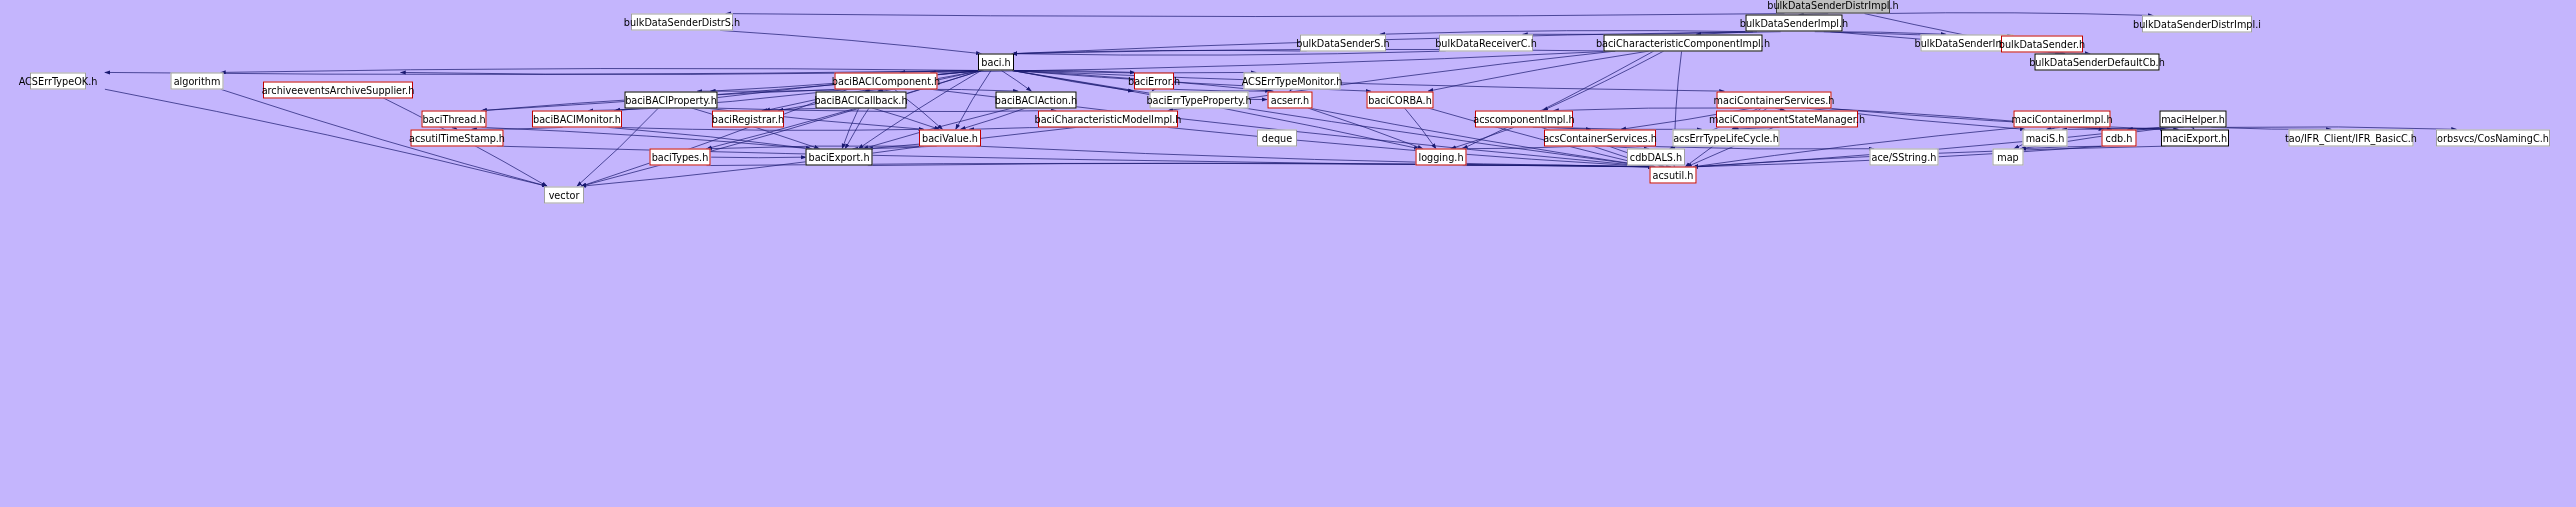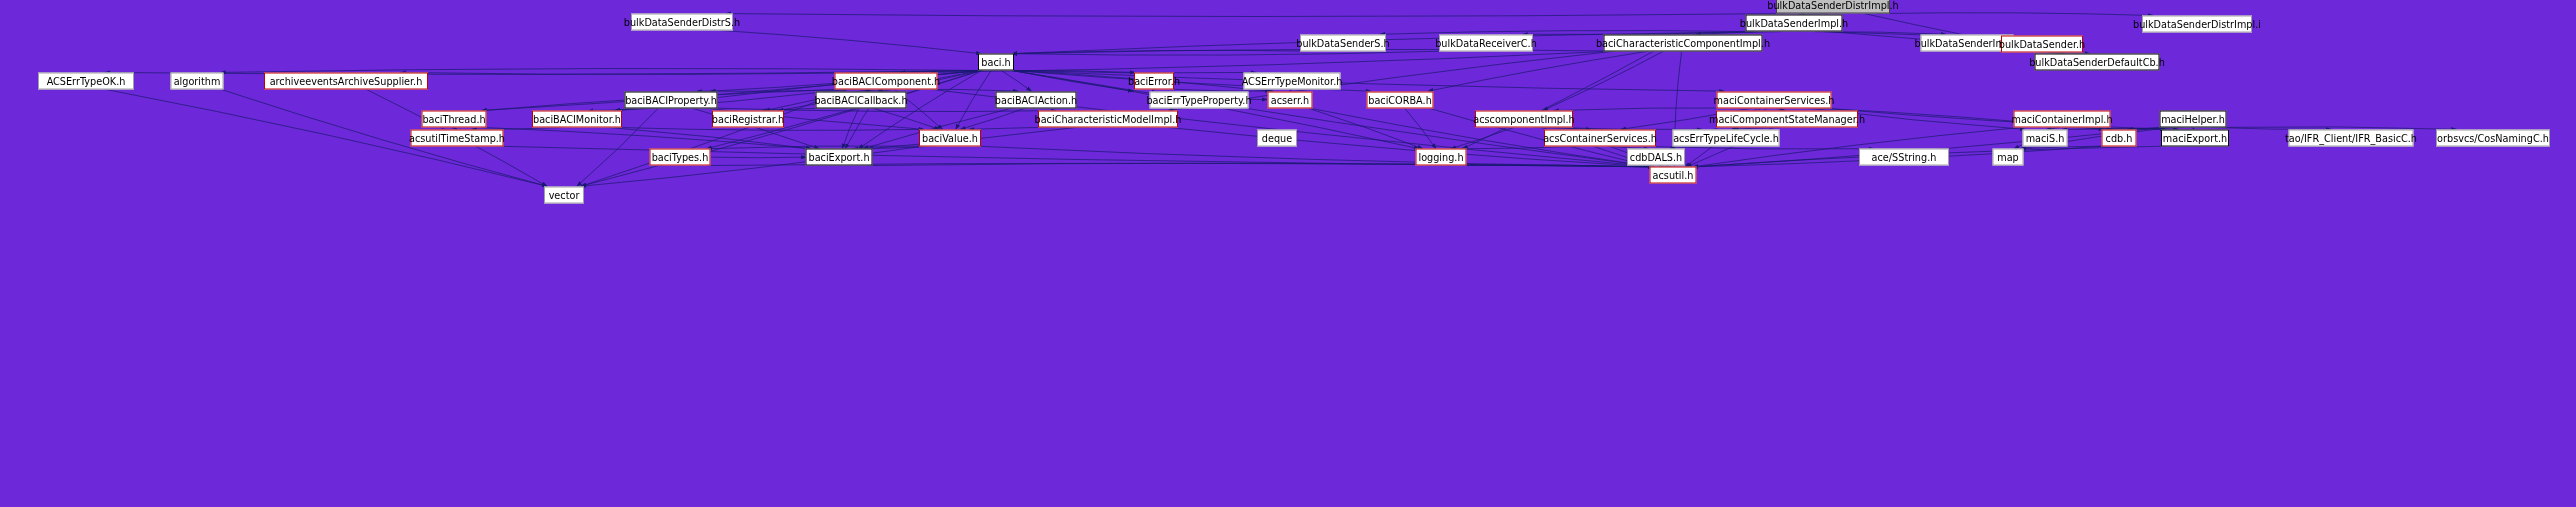--- a/index.html
+++ b/index.html
@@ -1,20 +1,20 @@
 <!DOCTYPE html>
 <html style="font-size:10.4px"><head>
 <meta charset="utf-8">
 <style>
   html,body{margin:0;padding:0;background:#ffffff;}
   #canvas{
     position:relative;
     width:2576px;
     height:507px;
-    background:#6d28d9;
+    background:#c4b5fd;
     font-family:"DejaVu Sans","Liberation Sans",sans-serif;
     overflow:hidden;
   }
   #edges{position:absolute;left:0;top:0;width:2576px;height:507px;}
   .node{
     position:absolute;
     box-sizing:border-box;
     display:flex;
     align-items:center;
     justify-content:center;
@@ -200,27 +200,27 @@
       </div>
       <div class="node red" style="left: 2042px; top: 44px; width: 82px;">
         <span>bulkDataSender.h</span>
       </div>
       <div class="node black" style="left: 2097px; top: 62px; width: 125px;">
         <span>bulkDataSenderDefaultCb.h</span>
       </div>
       <div class="node black" style="left: 996px; top: 62px; width: 36px;">
         <span>baci.h</span>
       </div>
-      <div class="node " style="left: 86px; top: 81px; width: 96px;">
+      <div class="node " style="left: 58px; top: 81px; width: 56px;">
         <span>ACSErrTypeOK.h</span>
       </div>
       <div class="node " style="left: 197px; top: 81px; width: 53px;">
         <span>algorithm</span>
       </div>
-      <div class="node red" style="left: 338px; top: 81px; width: 164px; margin-left: 8px;">
+      <div class="node red" style="left: 338px; top: 90px; width: 150px;">
         <span>archiveeventsArchiveSupplier.h</span>
       </div>
       <div class="node red" style="left: 886px; top: 81px; width: 103px;">
         <span>baciBACIComponent.h</span>
       </div>
       <div class="node red" style="left: 1154px; top: 81px; width: 40px;">
         <span>baciError.h</span>
       </div>
       <div class="node " style="left: 1292px; top: 81px; width: 97px;">
         <span>ACSErrTypeMonitor.h</span>
@@ -305,21 +305,21 @@
       </div>
       <div class="node black" style="left: 839px; top: 157px; width: 67px;">
         <span>baciExport.h</span>
       </div>
       <div class="node red" style="left: 1441px; top: 157px; width: 51px;">
         <span>logging.h</span>
       </div>
       <div class="node " style="left: 1656px; top: 157px; width: 58px;">
         <span>cdbDALS.h</span>
       </div>
-      <div class="node " style="left: 1904px; top: 157px; width: 90px;">
+      <div class="node " style="left: 1904px; top: 157px; width: 69px;">
         <span>ace/SString.h</span>
       </div>
       <div class="node " style="left: 2008px; top: 157px; width: 31px;">
         <span>map</span>
       </div>
       <div class="node red" style="left: 1673px; top: 175px; width: 47px; text-align: right;">
         <span>acsutil.h</span>
       </div>
       <div class="node " style="left: 564px; top: 195px; width: 40px;">
         <span>vector</span>

